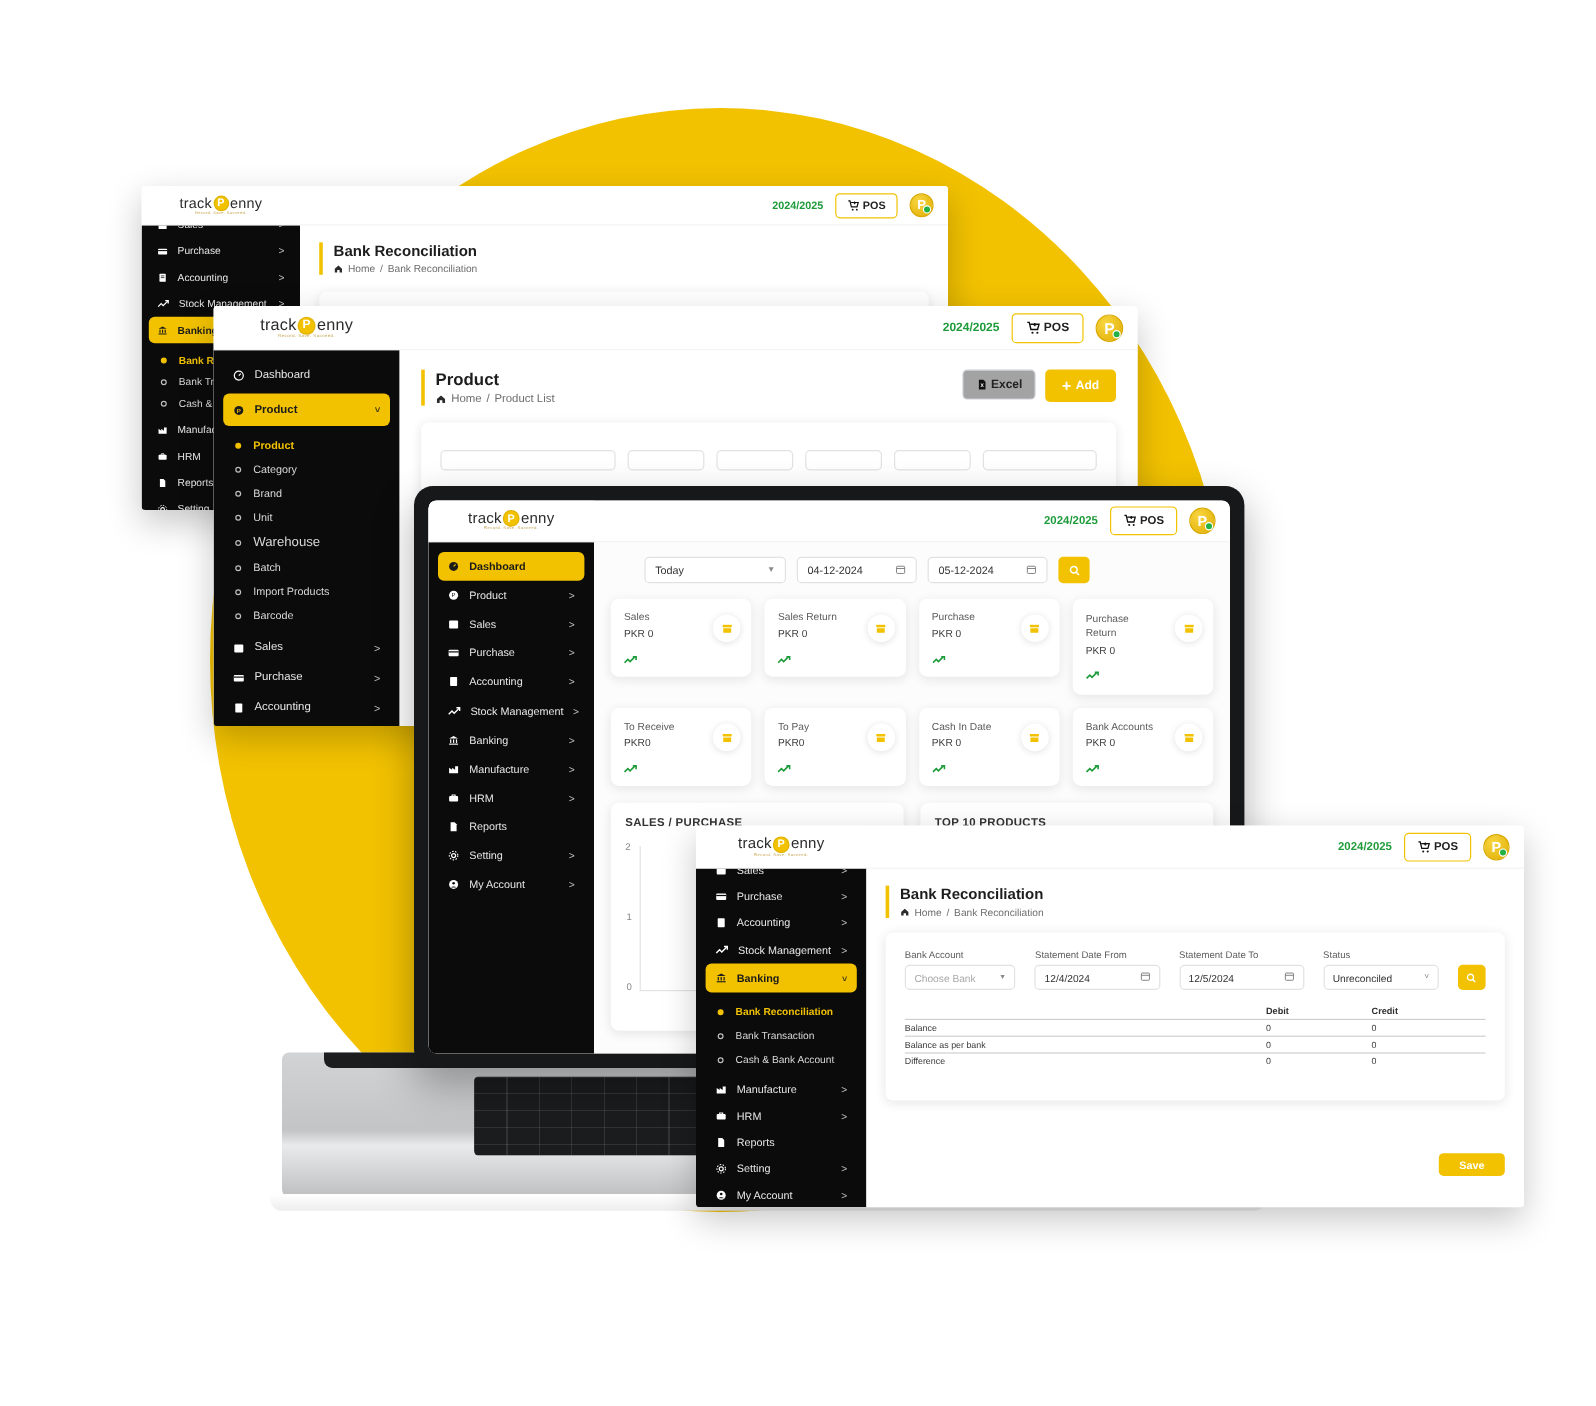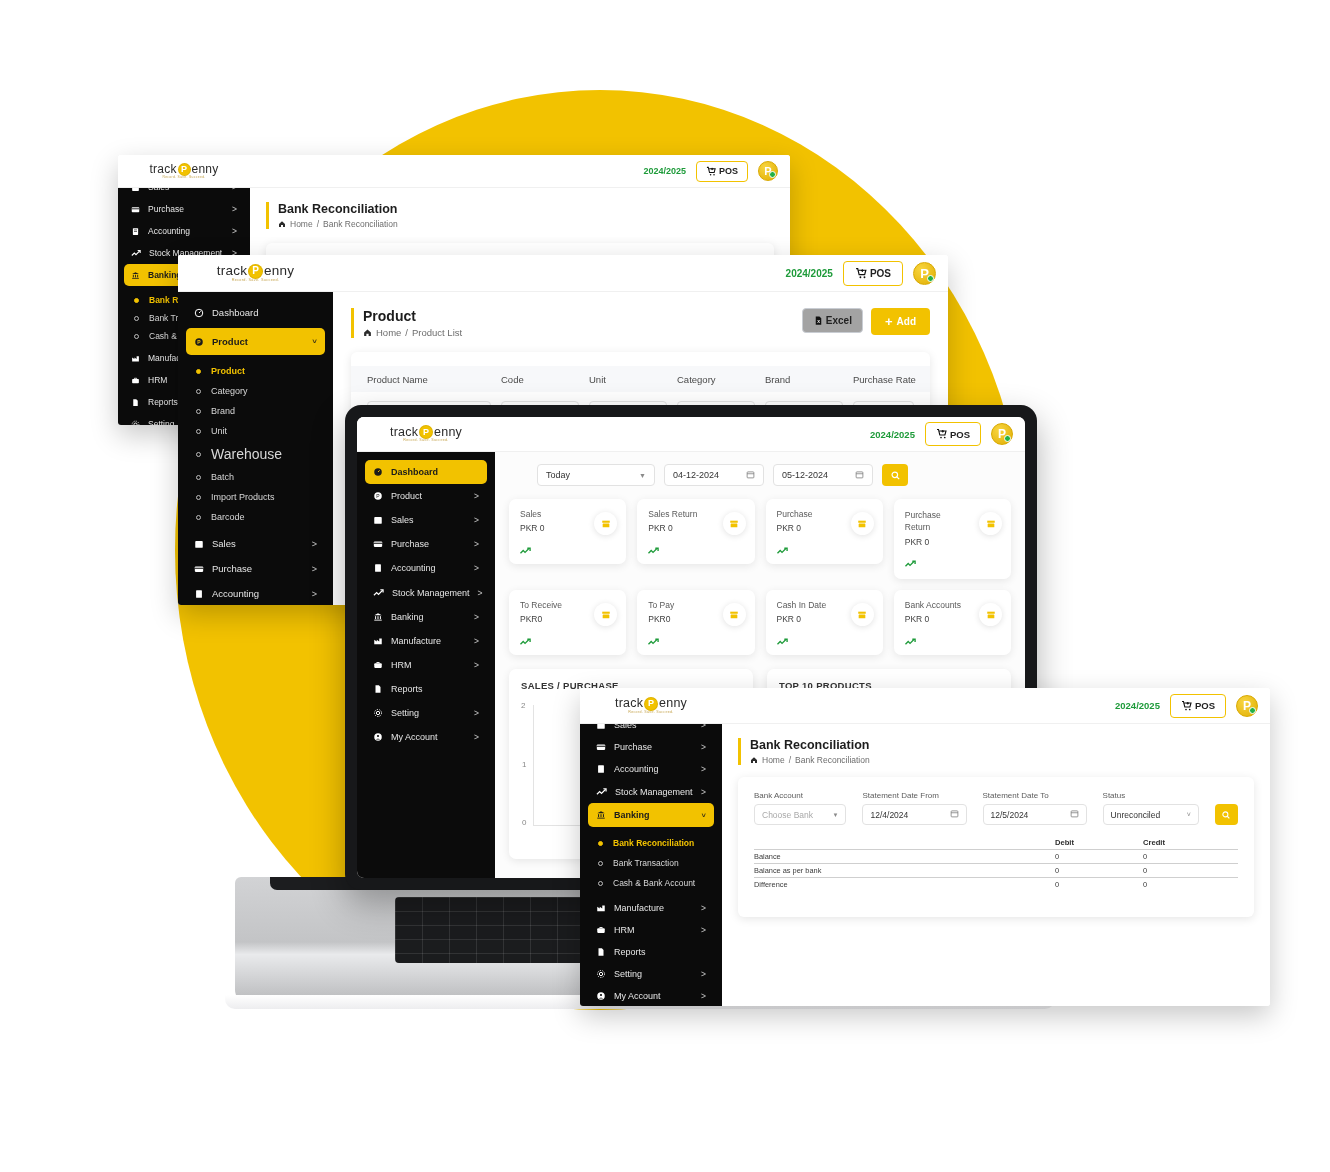--- a/index.html
+++ b/index.html
@@ -393,21 +393,21 @@
           <span>Category</span>
         </div>
         <div class="sub-item" style="padding:5px 6px;font-size:9px;">
           <span class="bullet" style="width:5px;height:5px;"></span>
           <span>Brand</span>
         </div>
         <div class="sub-item" style="padding:5px 6px;font-size:9px;">
           <span class="bullet" style="width:5px;height:5px;"></span>
           <span>Unit</span>
         </div>
-        <div class="sub-item" style="padding:5px 6px;font-size:14px;">
+        <div class="sub-item" style="padding:5px 6px;font-size:11px;">
           <span class="bullet" style="width:5px;height:5px;"></span>
           <span>Warehouse</span>
         </div>
         <div class="sub-item" style="padding:5px 6px;font-size:9px;">
           <span class="bullet" style="width:5px;height:5px;"></span>
           <span>Batch</span>
         </div>
         <div class="sub-item" style="padding:5px 6px;font-size:9px;">
           <span class="bullet" style="width:5px;height:5px;"></span>
           <span>Import Products</span>
@@ -472,28 +472,20 @@
           <div class="btn-yellow" style="padding:7px 14px;font-size:10px;gap:4px;">
             <span style="font-size:13px;line-height:1;">+</span>
             <span>Add</span>
           </div>
         </div>
       </div>
 
       <div class="card" style="margin-top:14px;height:170px;padding:14px 0 0 0;">
         <table>
           <tbody>
-              <tr class="thead-row" style="height:26px;">
-            <td style="font-size:9.5px;padding-left:16px;width:150px;">Product Name</td>
-            <td style="font-size:9.5px;width:88px;">Code</td>
-            <td style="font-size:9.5px;width:88px;">Unit</td>
-            <td style="font-size:9.5px;width:88px;">Category</td>
-            <td style="font-size:9.5px;width:88px;">Brand</td>
-            <td style="font-size:9.5px;">Purchase Rate</td>
-          </tr>
           <tr style="height:30px;">
             <td style="padding:5px 10px 0 16px;">
                   <div class="inp" style="height:17px;"></div>
                 </td>
             <td style="padding:5px 10px 0 0;">
                   <div class="inp" style="height:17px;"></div>
                 </td>
             <td style="padding:5px 10px 0 0;">
                   <div class="inp" style="height:17px;"></div>
                 </td>
@@ -1071,15 +1063,20 @@
             <span style="width:95px;">0</span>
           </div>
           <div style="display:flex;font-size:7.4px;color:#3a3a3a;border-top:1px solid #cfcfcf;padding:2px 0;">
             <span style="flex:1 1 auto;">Difference</span>
             <span style="width:88px;">0</span>
             <span style="width:95px;">0</span>
           </div>
         </div>
       </div>
 
+      <div style="display:flex;justify-content:flex-end;margin-top:44px;">
+        <div class="btn-yellow" style="width:55px;height:19px;font-size:9px;">
+          <span>Save</span>
+        </div>
+      </div>
     </div>
   </div>
 </div>
 
 </body></html>

